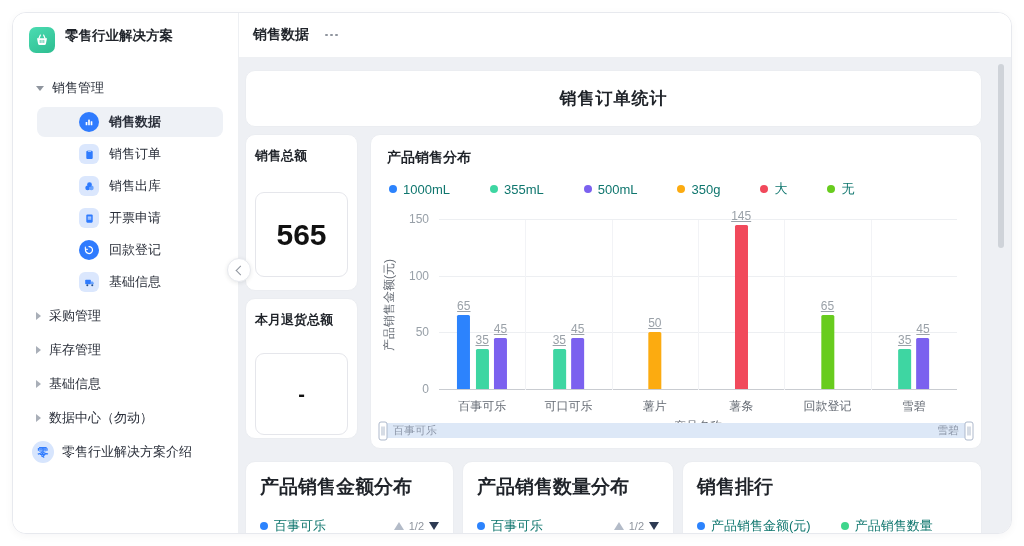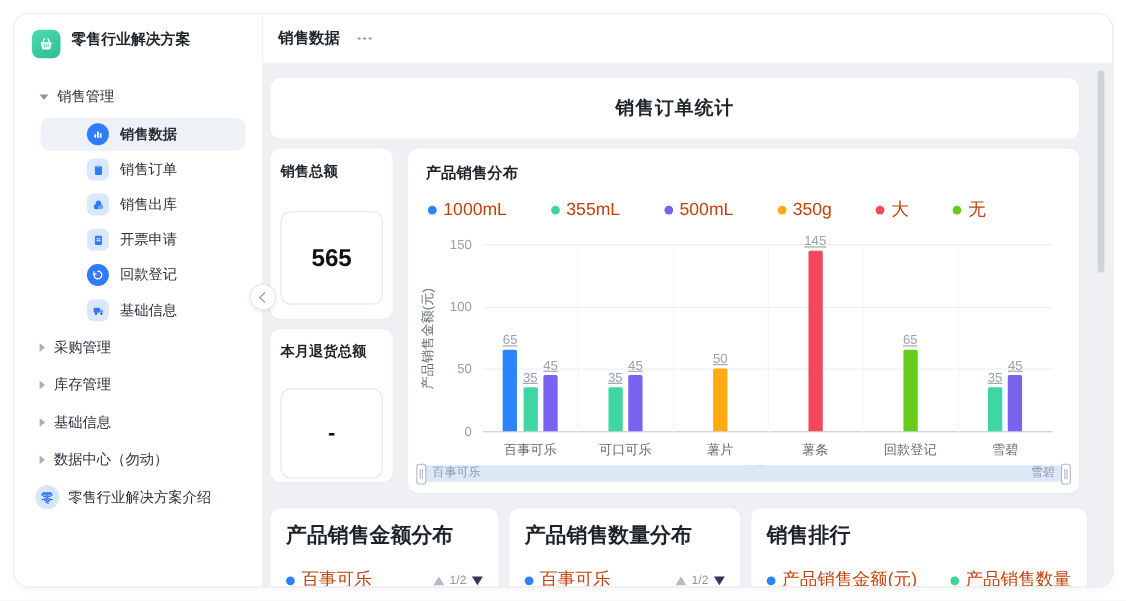--- a/index.html
+++ b/index.html
@@ -35,29 +35,29 @@
   .page-title{font-size:17px;font-weight:bold;color:#1f2329;letter-spacing:1px;}
   .row2{display:flex;gap:12px;height:315px;margin-bottom:12px;}
   .left-col{width:113px;min-width:113px;display:flex;flex-direction:column;gap:7px;}
   .stat-card{padding:12px 9px;}
   .stat-card.first{height:157px;}
   .stat-card.second{height:141px;}
   .stat-title{font-size:13px;font-weight:bold;color:#1f2329;white-space:nowrap;}
   .stat-box{border:1px solid #e5e6eb;border-radius:9px;display:flex;align-items:center;justify-content:center;}
   .first .stat-box{margin-top:27px;height:83px;}
   .second .stat-box{margin-top:24px;height:80px;}
-  .stat-value{font-size:22px;font-weight:600;color:#111;}
+  .stat-value{font-size:30px;font-weight:600;color:#111;}
   .second .stat-value{font-size:20px;font-weight:bold;}
   
   .chart-card{flex:1;padding:14px 16px;position:relative;min-width:0;}
   .chart-title{font-size:14px;font-weight:bold;color:#1f2329;}
   .legend{display:flex;align-items:center;margin:13px 0 0 2px;flex-wrap:nowrap;}
   .legend-item{display:flex;align-items:center;margin-right:40px;cursor:pointer;}
   .legend-dot{width:8px;height:8px;border-radius:50%;margin-right:6px;flex:none;}
-  .legend-label{font-size:16px;color:#c2410c;white-space:nowrap;}
+  .legend-label{font-size:13px;color:#0f766e;white-space:nowrap;}
   .chart-body{position:relative;height:240px;margin-top:0;}
   .plot{position:absolute;left:52px;right:8px;top:22px;height:170px;}
   .grid-h{position:absolute;left:0;right:0;height:1px;background:#edeff2;}
   .grid-h.axis-x{background:#c9ccd1;}
   .grid-v{position:absolute;top:0;bottom:0;width:1px;background:#f2f3f6;}
   .ytick{position:absolute;right:calc(100% + 10px);font-size:12px;color:#98a0a8;line-height:1;}
   .bar-group{position:absolute;bottom:1px;display:flex;align-items:flex-end;gap:5px;transform:translateX(-50%);}
   .bar-wrap{display:flex;flex-direction:column;align-items:center;}
   .bar-label{font-size:12px;color:#9aa1a8;margin-bottom:3px;line-height:1;text-decoration:underline;}
   .bar{width:13px;border-radius:1.5px 1.5px 0 0;}

